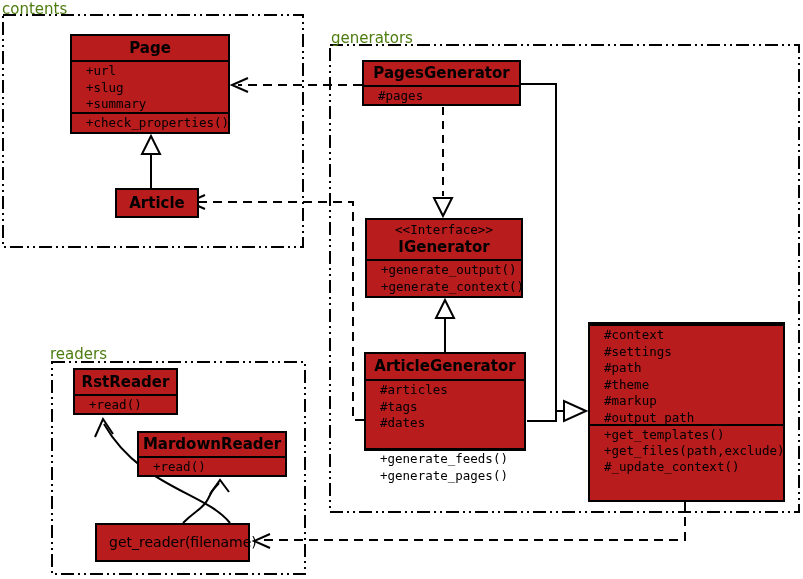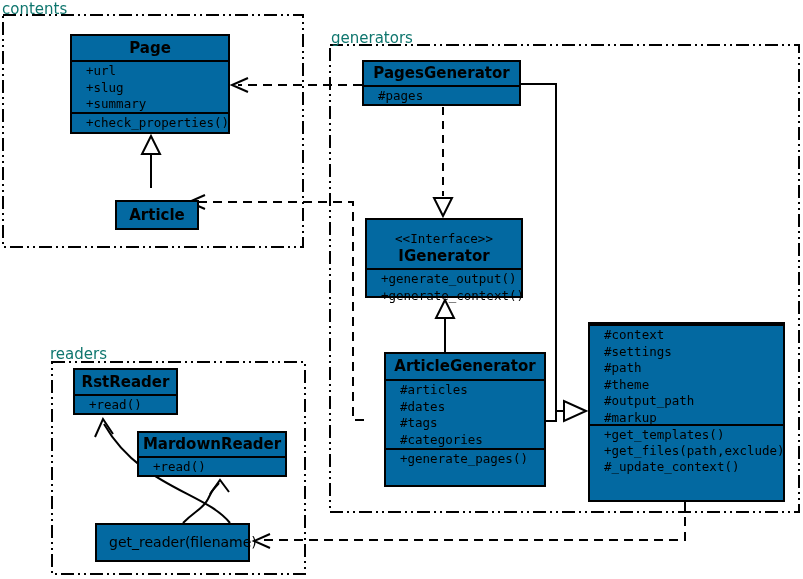--- a/index.html
+++ b/index.html
@@ -4,24 +4,24 @@
 <style>
   html,body{margin:0;padding:0;}
   body{
     width:803px;height:579px;position:relative;background:#ffffff;
     font-family:"DejaVu Sans","Liberation Sans",sans-serif;
     overflow:hidden;color:#000;
   }
   #connector-layer{position:absolute;left:0;top:0;z-index:1;}
   .pkg-label{
     position:absolute;z-index:3;font-size:15px;line-height:16px;
-    color:#0f766e;white-space:nowrap;
+    color:#4d7c0f;white-space:nowrap;
   }
   .cls{
-    position:absolute;z-index:2;background:#0369a1;border:2px solid #000;
+    position:absolute;z-index:2;background:#b91c1c;border:2px solid #000;
     box-sizing:border-box;
   }
   .ttl{
     font-weight:bold;font-size:15px;text-align:center;white-space:nowrap;
     overflow:hidden;
   }
   .hdr{overflow:hidden;}
   .stereo{
     font-family:"DejaVu Sans Mono","Liberation Mono",monospace;
     font-size:12.5px;line-height:17px;text-align:center;white-space:pre;
@@ -106,63 +106,63 @@
   <div class="sec" style="height:52px">
     <div class="ml">+url</div>
     <div class="ml">+slug</div>
     <div class="ml">+summary</div>
   </div>
   <div class="sec" style="height:20px">
     <div class="ml">+check_properties()</div>
   </div>
 </div>
 
-<div class="cls" style="left:115px;top:200px;width:84px;height:30px">
+<div class="cls" style="left:115px;top:188px;width:84px;height:30px">
   <div class="ttl" style="line-height:26px">Article</div>
 </div>
 
 <div class="cls" style="left:362px;top:60px;width:159px;height:46px">
   <div class="ttl" style="line-height:23px">PagesGenerator</div>
   <div class="sec" style="height:19px">
     <div class="ml">#pages</div>
   </div>
 </div>
 
 <div class="cls" style="left:365px;top:218px;width:158px;height:80px">
-  <div class="hdr" style="height:38px;padding-top:10px">
+  <div class="hdr" style="height:38px;padding-top:1px">
     <div class="stereo">&lt;&lt;Interface&gt;&gt;</div>
     <div class="ttl" style="line-height:18px">IGenerator</div>
   </div>
   <div class="sec" style="height:37px">
     <div class="ml">+generate_output()</div>
     <div class="ml">+generate_context()</div>
   </div>
 </div>
 
-<div class="cls" style="left:384px;top:352px;width:162px;height:135px">
+<div class="cls" style="left:364px;top:352px;width:162px;height:99px">
   <div class="ttl" style="line-height:25px">ArticleGenerator</div>
   <div class="sec" style="height:69px">
     <div class="ml">#articles</div>
+    <div class="ml">#tags</div>
     <div class="ml">#dates</div>
-    <div class="ml">#tags</div>
-    <div class="ml">#categories</div>
   </div>
   <div class="sec" style="height:37px">
+    <div class="ml">+generate_feeds()</div>
     <div class="ml">+generate_pages()</div>
   </div>
 </div>
 
 <div class="cls" style="left:588px;top:322px;width:197px;height:180px">
   <div class="sec" style="height:100px">
     <div class="ml">#context</div>
     <div class="ml">#settings</div>
     <div class="ml">#path</div>
     <div class="ml">#theme</div>
+    <div class="ml">#markup</div>
     <div class="ml">#output_path</div>
-    <div class="ml">#markup</div>
   </div>
   <div class="sec" style="height:56px">
     <div class="ml" style="line-height:16px">+get_templates()</div>
     <div class="ml" style="line-height:16px">+get_files(path,exclude)</div>
     <div class="ml" style="line-height:16px">#_update_context()</div>
   </div>
 </div>
 
 <div class="cls" style="left:73px;top:368px;width:105px;height:47px">
   <div class="ttl" style="line-height:24px">RstReader</div>

